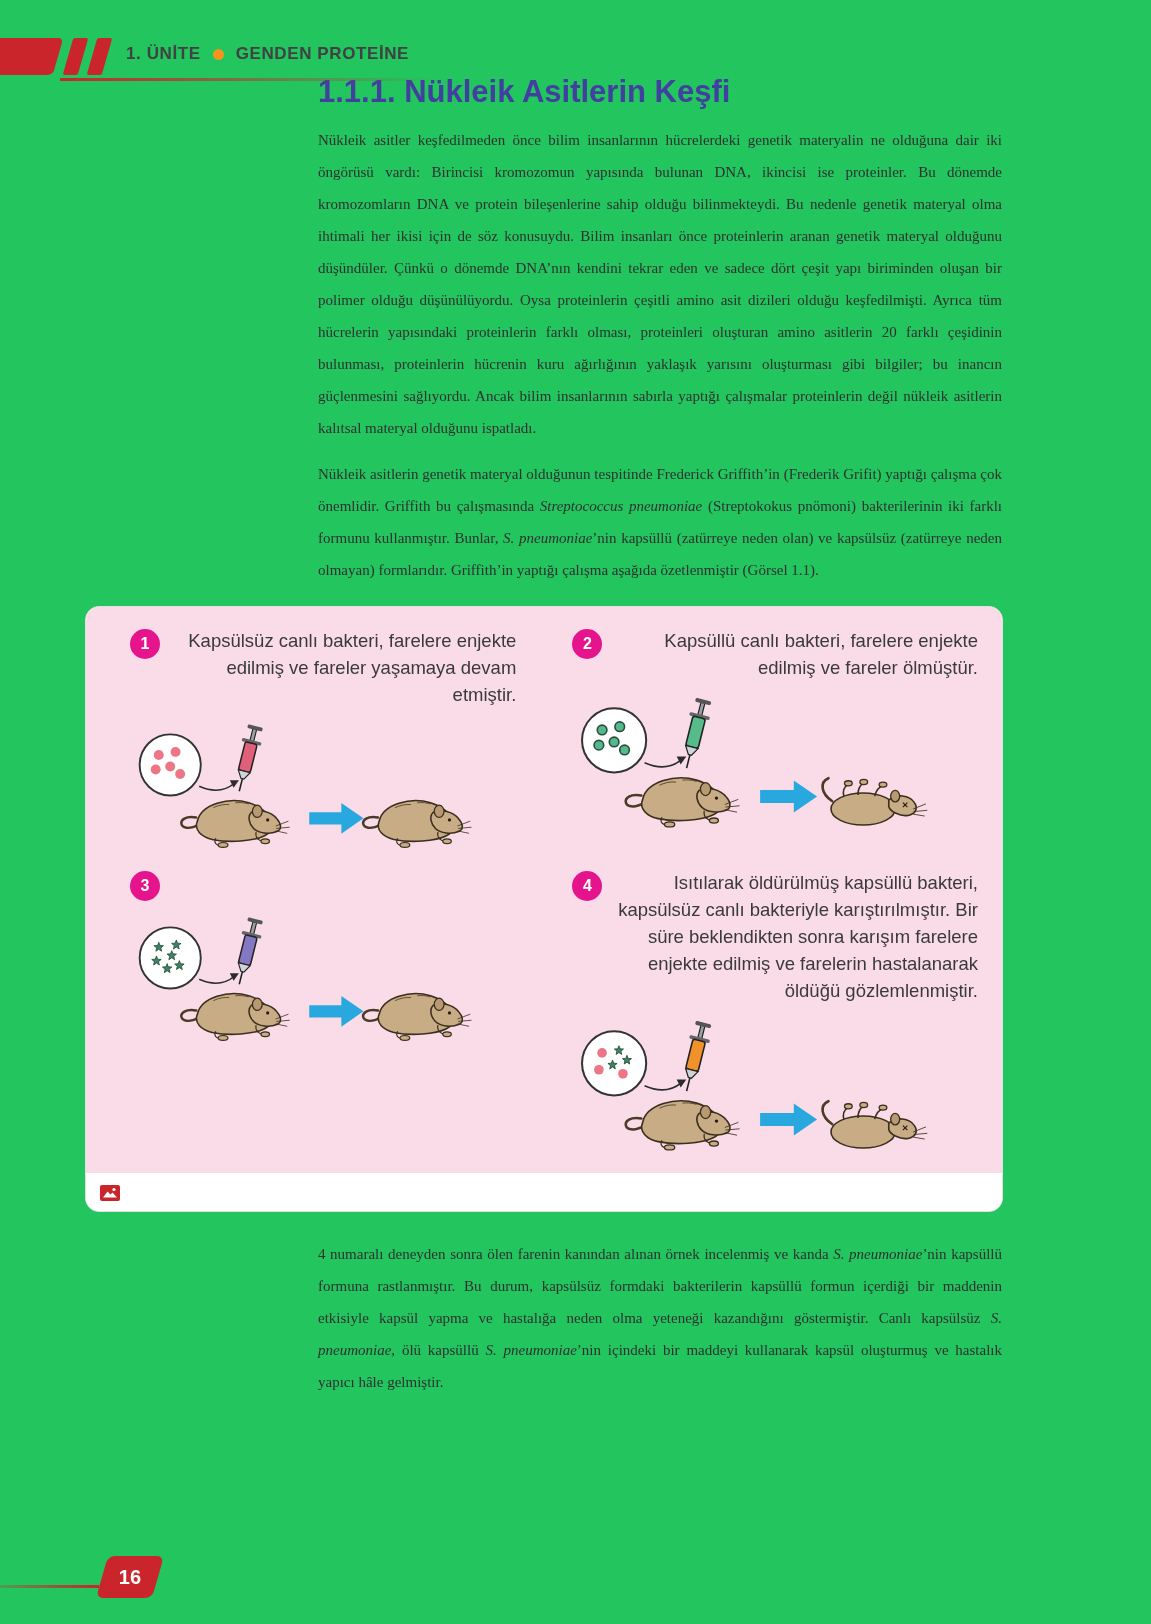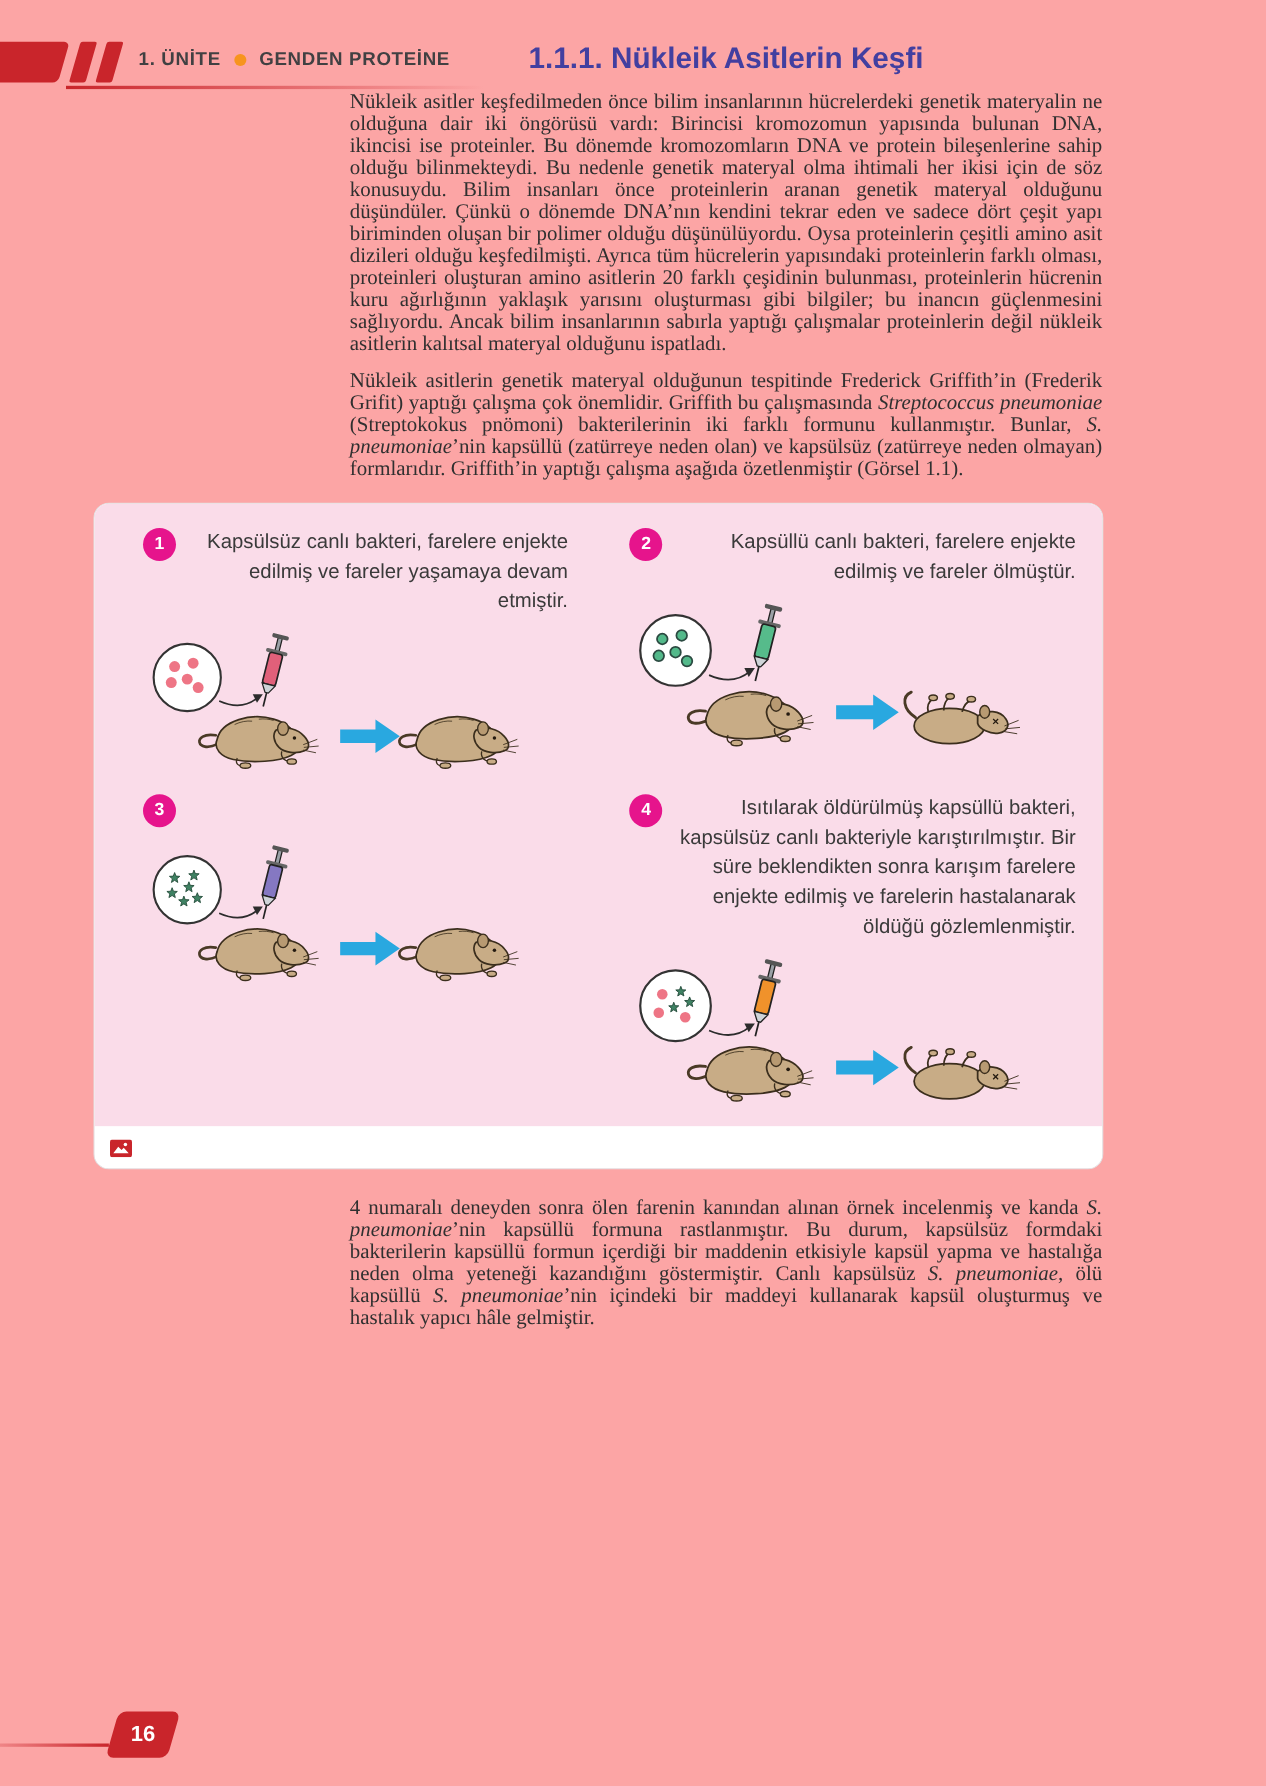--- a/index.html
+++ b/index.html
@@ -1,36 +1,36 @@
 <!DOCTYPE html>
 <html lang="tr"><head>
 <meta charset="utf-8">
 <style>
   html,body{margin:0;padding:0;background:#ffffff;}
-  .page{position:relative;width:1151px;height:1624px;background:#fca5a5;overflow:hidden;
+  .page{position:relative;width:1151px;height:1624px;background:#22c55e;overflow:hidden;
         font-family:"Liberation Sans",sans-serif;color:#323232;}
 
   
   .hdr{position:absolute;top:38px;left:0;height:44px;width:100%;}
   .hdr-block{position:absolute;left:-12px;top:0;width:70px;height:37px;background:#c9252b;
              transform:skewX(-16deg);border-radius:0 5px 5px 0;}
   .hdr-stripe{position:absolute;top:0;width:15px;height:37px;background:#c9252b;transform:skewX(-16deg);border-radius:2px;}
   .hdr-stripe.s1{left:68px;}
   .hdr-stripe.s2{left:92px;}
   .hdr-line{position:absolute;left:60px;top:40px;width:400px;height:3px;
             background:linear-gradient(to right,#c9252b 0%,rgba(201,37,43,0) 95%);}
   .hdr-text{position:absolute;left:126px;top:6px;display:flex;align-items:center;gap:12px;
             font-size:17px;font-weight:700;letter-spacing:.6px;color:#414042;}
   .hdr-dot{width:11px;height:11px;border-radius:50%;background:#f7941e;display:inline-block;}
 
   
   .text-col{margin-left:318px;width:684px;}
-  .sec-title{margin:38px 0 0 0;font-size:27px;font-weight:700;color:#423fa0;
-             font-family:"Liberation Sans",sans-serif;text-align:center;}
-  .body-p{font-family:"Liberation Serif",serif;font-size:19px;line-height:20px;
+  .sec-title{margin:74px 0 0 0;font-size:31px;font-weight:700;color:#423fa0;
+             font-family:"Liberation Sans",sans-serif;}
+  .body-p{font-family:"Liberation Serif",serif;font-size:15px;line-height:32px;
           text-align:justify;color:#303030;margin:14px 0 0 0;}
   .body-p em{}
 
   
   .figure{margin:20px 0 0 85px;width:916px;border:1px solid #e4e0e2;border-radius:14px;
           overflow:hidden;background:#fff;}
   .fig-pink{background:#fadce9;padding:20px 24px 4px 44px;}
   .fig-grid{display:grid;grid-template-columns:1fr 1.05fr;column-gap:56px;row-gap:4px;}
   .exp{display:flex;flex-direction:column;}
   .exp-head{display:flex;gap:13px;align-items:flex-start;}

